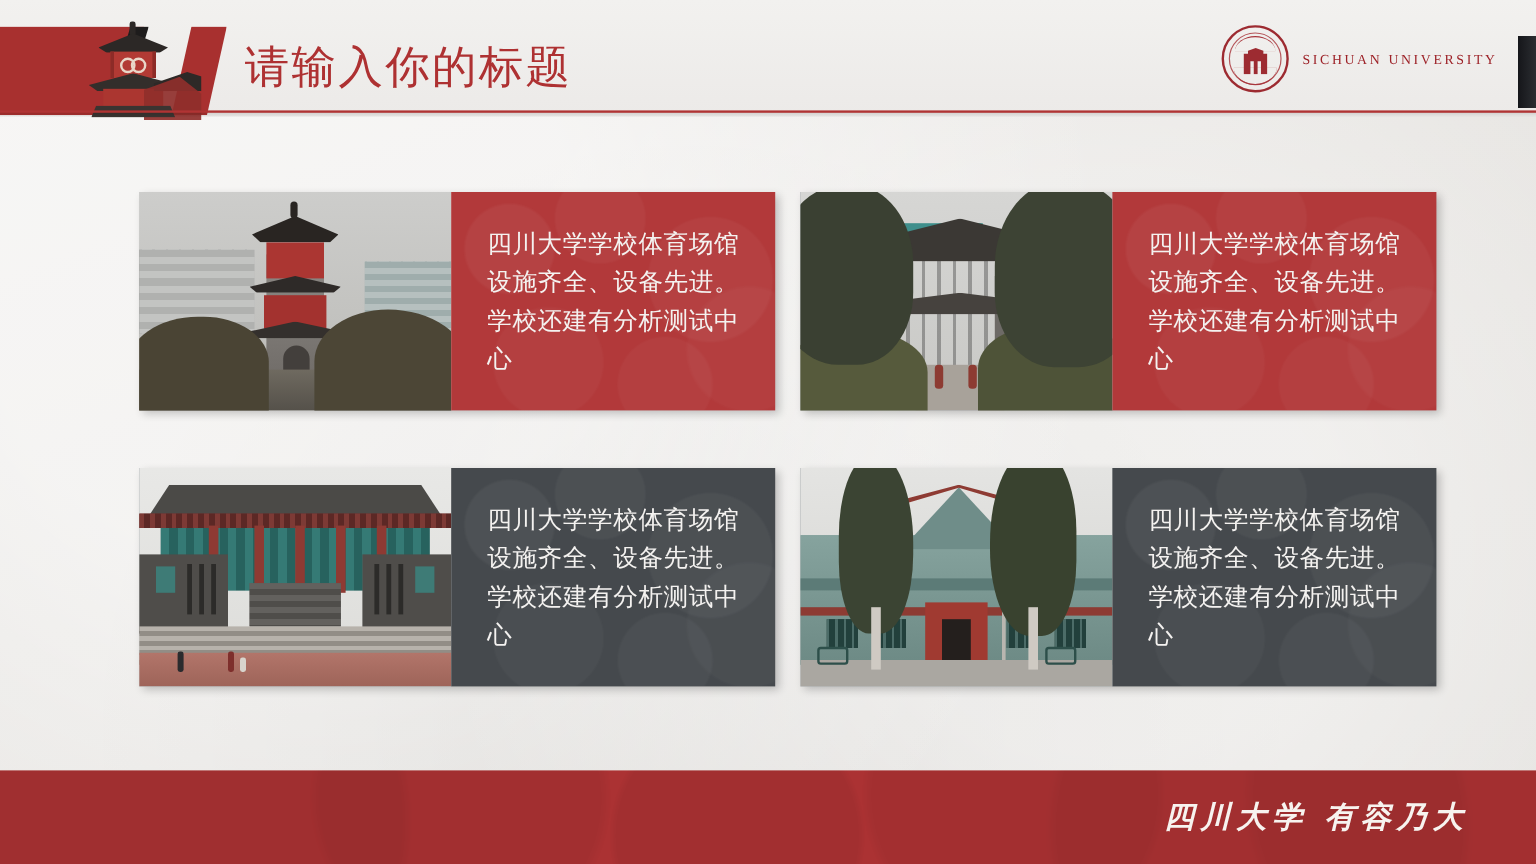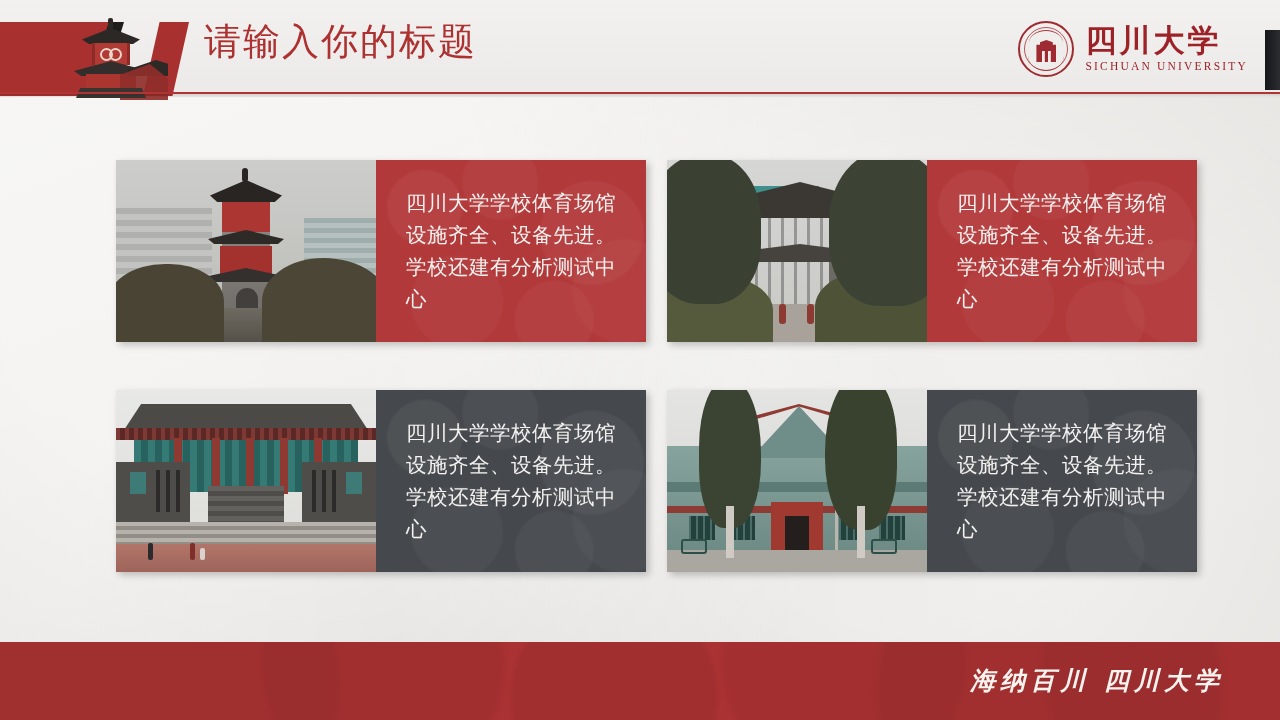--- a/index.html
+++ b/index.html
@@ -43,23 +43,23 @@
   .pagoda .roof2{position:absolute;left:16px;top:47px;width:74px;height:15px;background:#332e2b;
     clip-path:polygon(50% 0,100% 66%,90% 100%,10% 100%,0 66%);}
   .pagoda .body2{position:absolute;left:28px;top:60px;width:50px;height:16px;background:#ab3630;}
   .pagoda .base{position:absolute;left:18px;top:74px;width:70px;height:10px;background:#3a3431;
     clip-path:polygon(6% 0,94% 0,100% 100%,0 100%);}
   .pagoda .wing{position:absolute;left:62px;top:50px;width:48px;height:36px;background:#8f2f2b;
     clip-path:polygon(0 30%,62% 0,100% 40%,100% 100%,0 100%);opacity:.92;}
   .pagoda .wing2{position:absolute;left:70px;top:46px;width:40px;height:16px;background:#2d2927;
     clip-path:polygon(0 60%,70% 0,100% 24%,100% 100%,0 100%);}
 
-  .hdr-title{position:absolute;left:204px;top:21px;font-size:37px;line-height:42px;
+  .hdr-title{position:absolute;left:204px;top:38px;font-size:37px;line-height:42px;
     color:#ae3132;letter-spacing:2px;font-weight:500;
-    font-family:Liberation Serif, serif;}
+    font-family:Liberation Mono, monospace;}
 
   .hdr-rule{position:absolute;left:0;top:92px;width:1280px;height:2px;background:#b03434;}
   .hdr-rule-shadow{position:absolute;left:0;top:94px;width:1280px;height:4px;
     background:linear-gradient(180deg,rgba(0,0,0,.10),rgba(0,0,0,0));}
 
   
   .logo{position:absolute;right:32px;top:18px;height:62px;display:flex;align-items:center;gap:11px;}
   .seal{width:52px;height:52px;border-radius:50%;border:2px solid #9d2b31;position:relative;flex:0 0 auto;}
   .seal::before{content:"";position:absolute;left:4px;top:4px;right:4px;bottom:4px;border-radius:50%;
     border:1px solid #b5565a;}
@@ -232,21 +232,20 @@
     <div class="hdr-rule"></div>
     <div class="hdr-rule-shadow"></div>
 
     <div class="logo">
       <div class="seal">
         <div class="arcTop"></div>
         <div class="gate"></div>
         <div class="arcBot"></div>
       </div>
       <div class="logo-txt">
-        <div class="logo-cn">四川大学</div>
         <div class="logo-en">SICHUAN UNIVERSITY</div>
       </div>
     </div>
 
     <div class="edge-tab"></div>
   </div>
 
   <div class="card" style="left:116px;top:160px;">
     <div class="photo p1">
       <div class="sky"></div>
@@ -351,16 +350,16 @@
       <div class="trunk" style="right:62px;"></div>
     </div>
     <div class="panel dark">
       <div class="clouds"></div>
       <p>四川大学学校体育场馆设施齐全、设备先进。学校还建有分析测试中心</p>
     </div>
   </div>
 
   <div class="footer">
     <div class="clouds"></div>
-    <div class="motto">海纳百川  四川大学</div>
+    <div class="motto">四川大学  有容乃大</div>
   </div>
 
 </div>
 
 </body></html>

